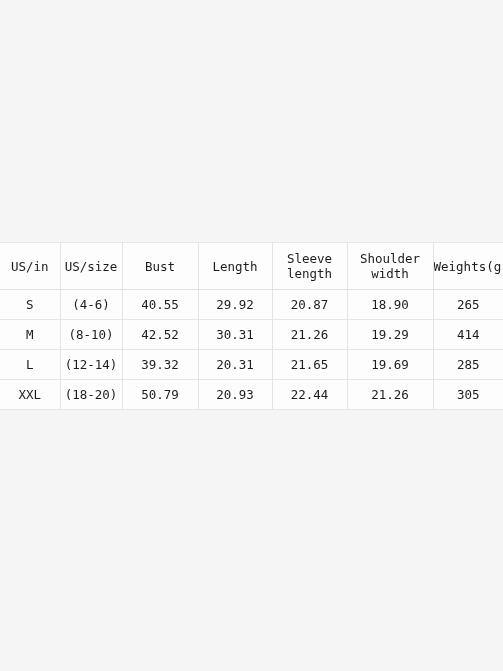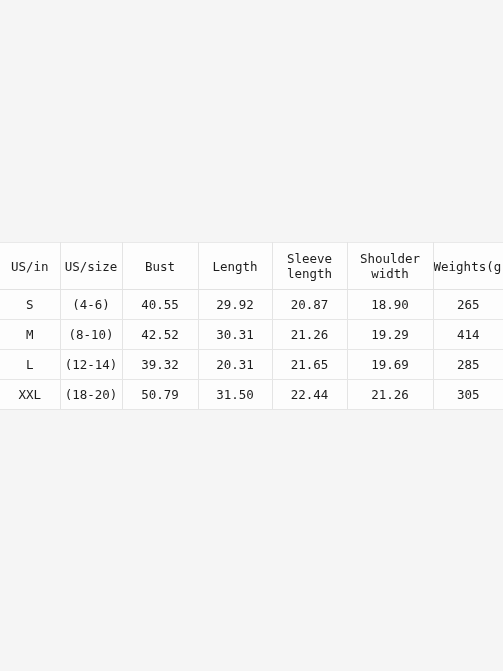--- a/index.html
+++ b/index.html
@@ -167,21 +167,21 @@
           <td>39.32</td>
           <td>20.31</td>
           <td>21.65</td>
           <td>19.69</td>
           <td>285</td>
         </tr>
         <tr>
           <td>XXL</td>
           <td>(18-20)</td>
           <td>50.79</td>
-          <td>31.50</td>
+          <td>20.93</td>
           <td>22.44</td>
           <td>21.26</td>
           <td>305</td>
         </tr>
       </tbody>
     </table>
   </div>
 
 </div>
 

